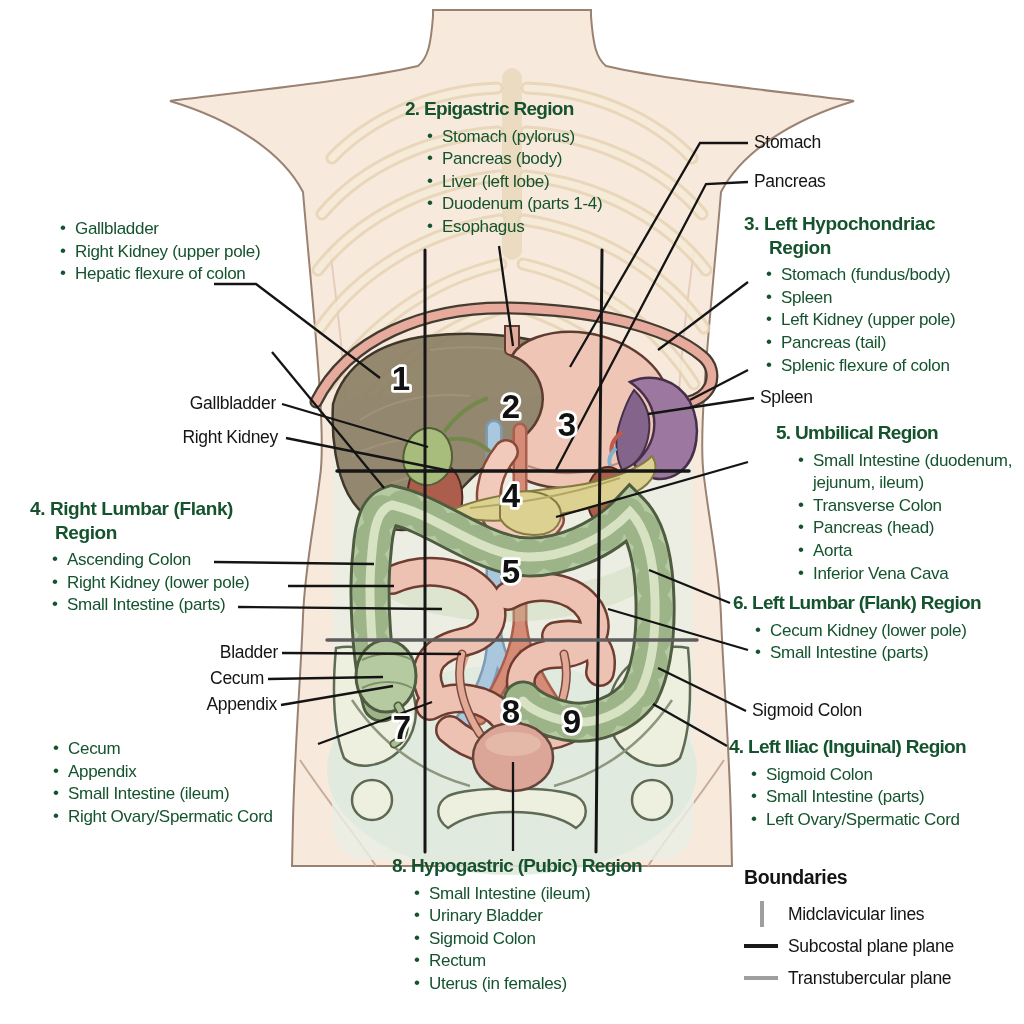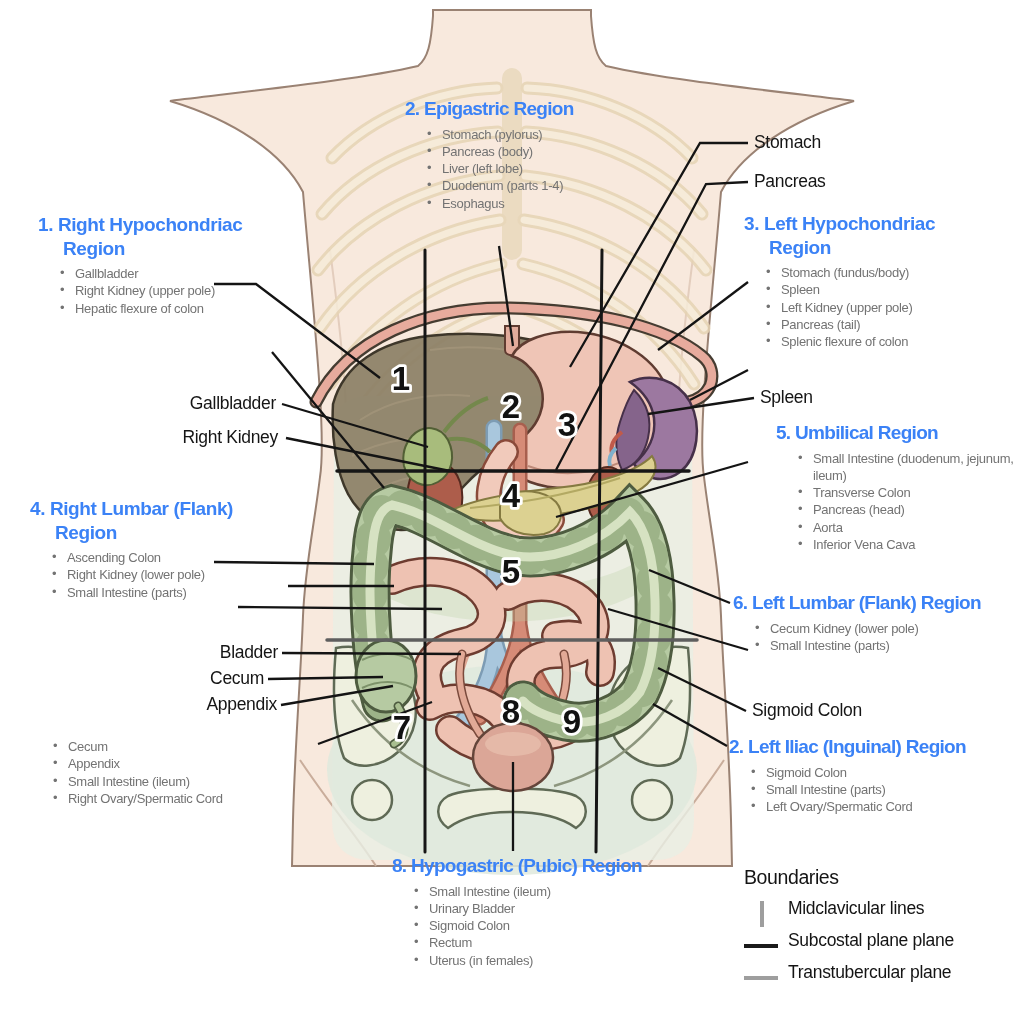--- a/index.html
+++ b/index.html
@@ -1,29 +1,29 @@
 <!DOCTYPE html>
 <html><head>
 <meta charset="utf-8">
 <style>
   html,body{margin:0;padding:0;background:#fff}
   body{font-family:"Liberation Sans",sans-serif;color:#141414}
   .stage{position:relative;width:1024px;height:1024px;overflow:hidden;background:#fff}
   svg.fig{position:absolute;left:0;top:0;z-index:1}
   .region{position:absolute;z-index:2}
-  .rg-title{font-weight:700;font-size:19px;line-height:1.24;letter-spacing:-0.4px;padding-left:25px;text-indent:-25px;color:#3b82f6}
+  .rg-title{font-weight:700;font-size:19px;line-height:1.24;letter-spacing:-0.4px;padding-left:25px;text-indent:-25px;color:#14532d}
   .one-line .rg-title{white-space:nowrap;letter-spacing:-0.7px}
   .rg-list{margin:5px 0 0;padding:0 0 0 22px;list-style:none}
-  .rg-list li{position:relative;font-size:13px;line-height:1.33;letter-spacing:-0.3px;padding-left:15px;color:#737373}
+  .rg-list li{position:relative;font-size:17px;line-height:1.33;letter-spacing:-0.3px;padding-left:15px;color:#14532d}
   .rg-list li::before{content:"\2022";position:absolute;left:0;top:-1px}
   .olabel{position:absolute;z-index:2;font-size:17.5px;letter-spacing:-0.3px;line-height:1.2;color:#151515}
   .olabel.r{text-align:right}
   .legend{position:absolute;z-index:2}
-  .lg-title{font-weight:400;font-size:19.5px;letter-spacing:-0.4px;margin-bottom:9px}
-  .lg-item{display:flex;height:32px}
+  .lg-title{font-weight:700;font-size:19.5px;letter-spacing:-0.4px;margin-bottom:9px}
+  .lg-item{display:flex;align-items:center;height:32px}
   .lg-sw{width:44px;display:flex;align-items:center}
   .sw-vert{width:3.5px;height:26px;background:#9e9e9e;margin-left:16px}
   .sw-dark{width:34px;height:3.5px;background:#1a1a1a}
   .sw-gray{width:34px;height:3.5px;background:#9e9e9e}
   .lg-label{font-size:17.5px;letter-spacing:-0.3px}
 </style>
 </head>
 <body>
 
 <div class="stage">
@@ -210,21 +210,20 @@
     <text x="567" y="436">3</text>
     <text x="511" y="507">4</text>
     <text x="511" y="583">5</text>
     <text x="402" y="739">7</text>
     <text x="511" y="723">8</text>
     <text x="572" y="733">9</text>
   </g>
 </svg>
 
 <div class="region" style="left:38px;top:213px;width:260px">
-  <div class="rg-title">1. Right Hypochondriac Region</div>
   <ul class="rg-list">
     <li>Gallbladder</li>
     <li>Right Kidney (upper pole)</li>
     <li>Hepatic flexure of colon</li>
   </ul>
 </div>
 
 <div class="region one-line" style="left:405px;top:97px;width:300px">
   <div class="rg-title">2. Epigastric Region</div>
   <ul class="rg-list">
@@ -289,21 +288,21 @@
   <ul class="rg-list">
     <li>Small Intestine (ileum)</li>
     <li>Urinary Bladder</li>
     <li>Sigmoid Colon</li>
     <li>Rectum</li>
     <li>Uterus (in females)</li>
   </ul>
 </div>
 
 <div class="region one-line" style="left:729px;top:735px;width:295px">
-  <div class="rg-title">2. Left Iliac (Inguinal) Region</div>
+  <div class="rg-title">4. Left Iliac (Inguinal) Region</div>
   <ul class="rg-list">
     <li>Sigmoid Colon</li>
     <li>Small Intestine (parts)</li>
     <li>Left Ovary/Spermatic Cord</li>
   </ul>
 </div>
 
 <div class="olabel" style="left:754px;top:132px">Stomach</div>
 <div class="olabel" style="left:754px;top:171px">Pancreas</div>
 <div class="olabel" style="left:760px;top:387px">Spleen</div>

